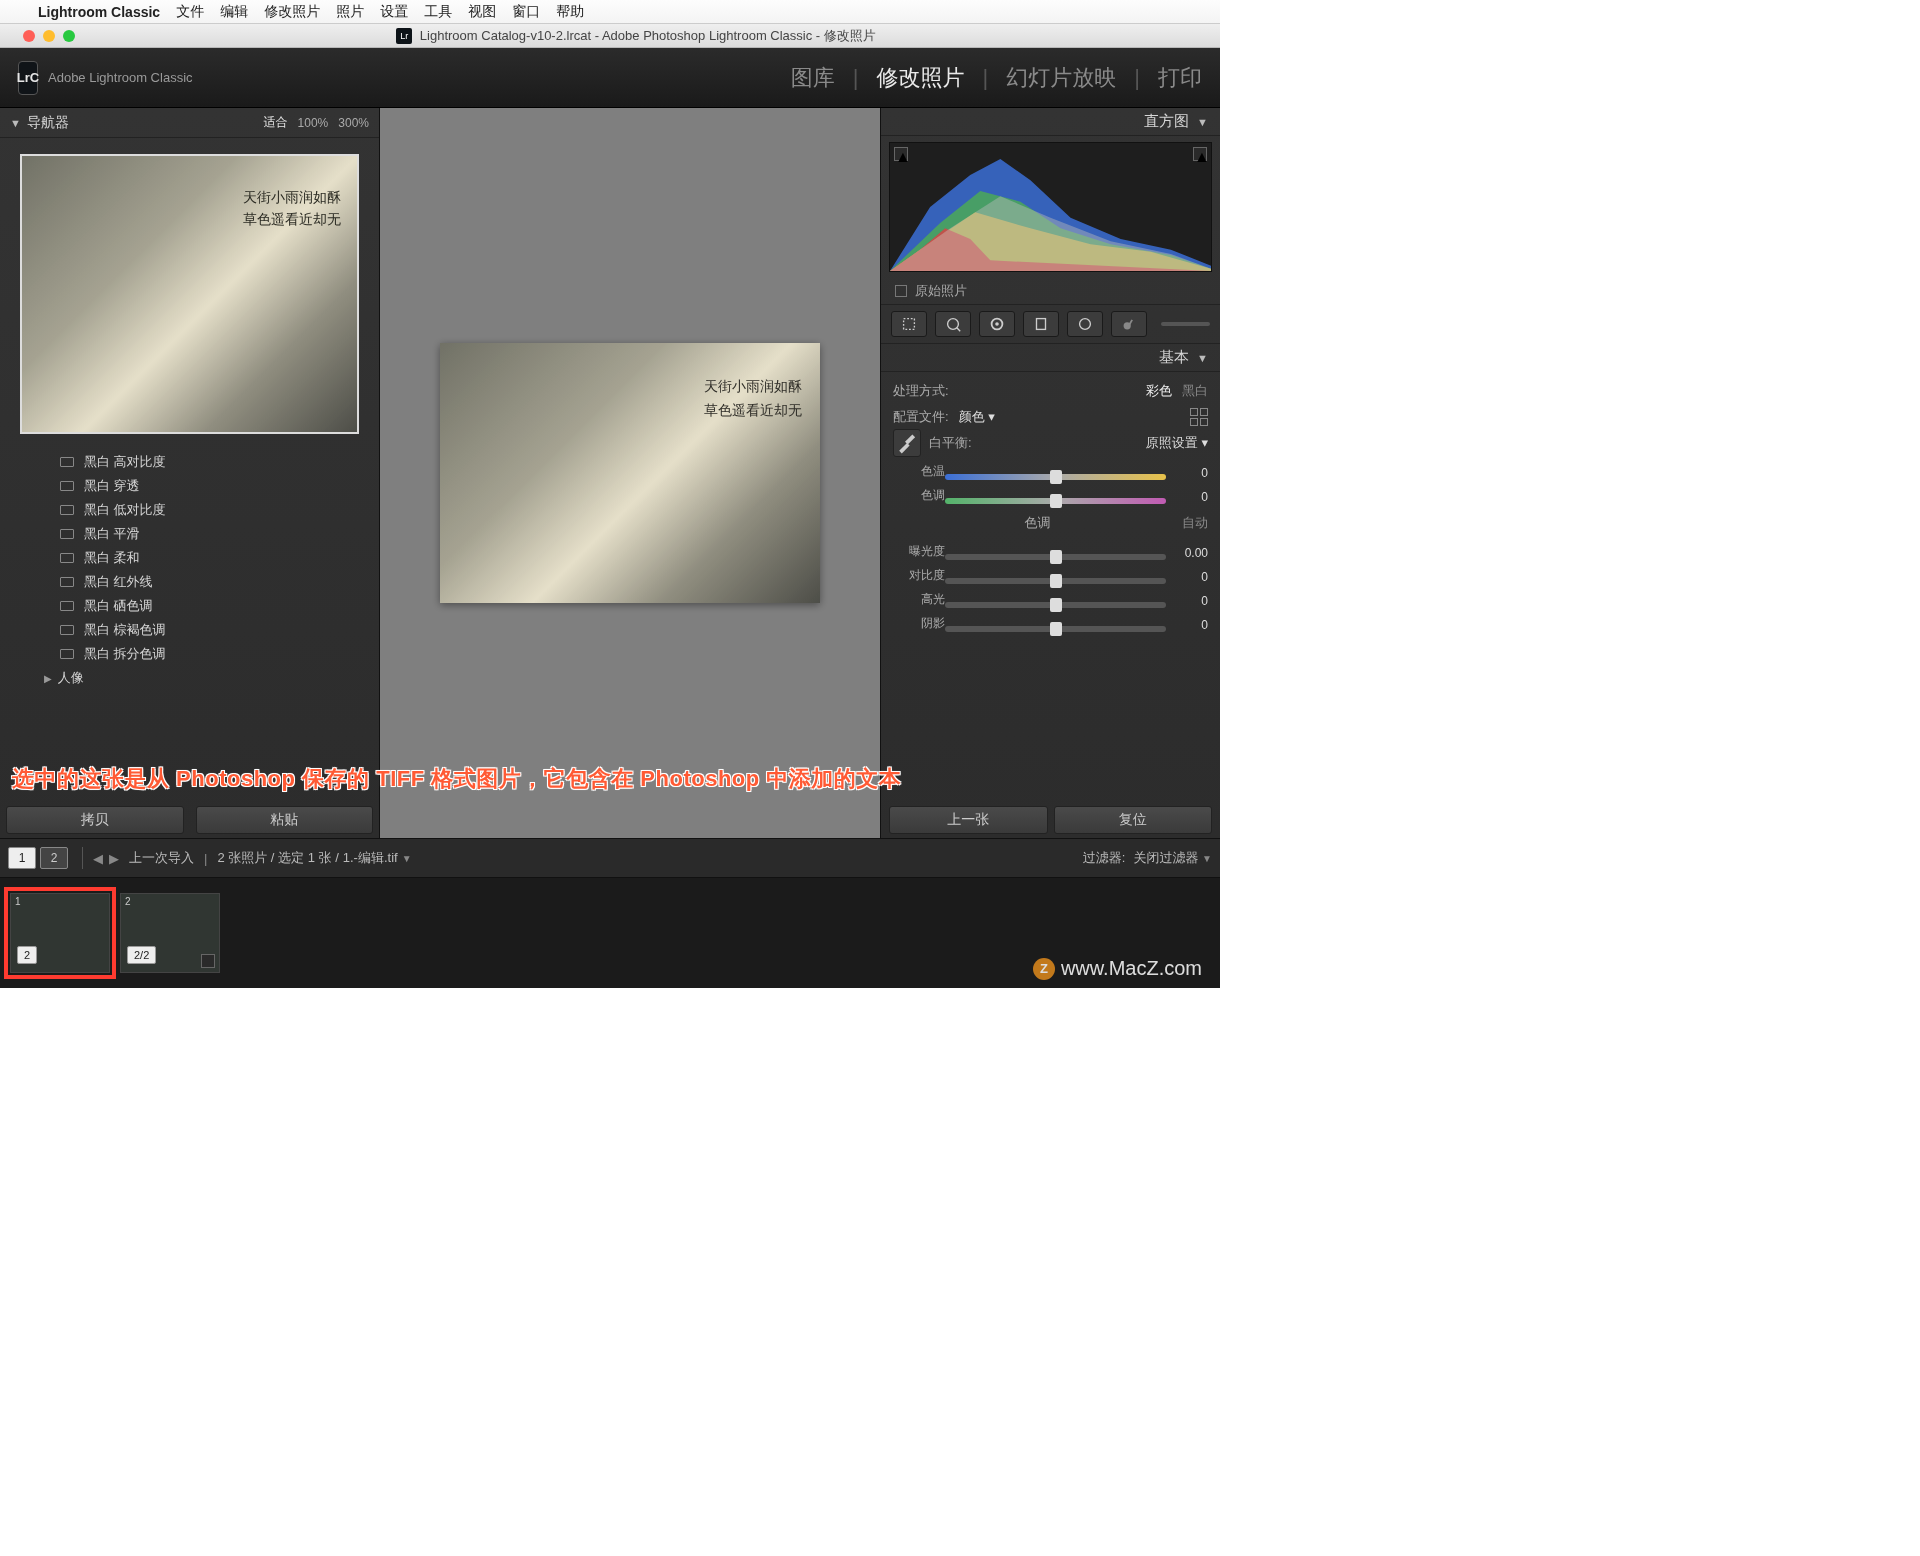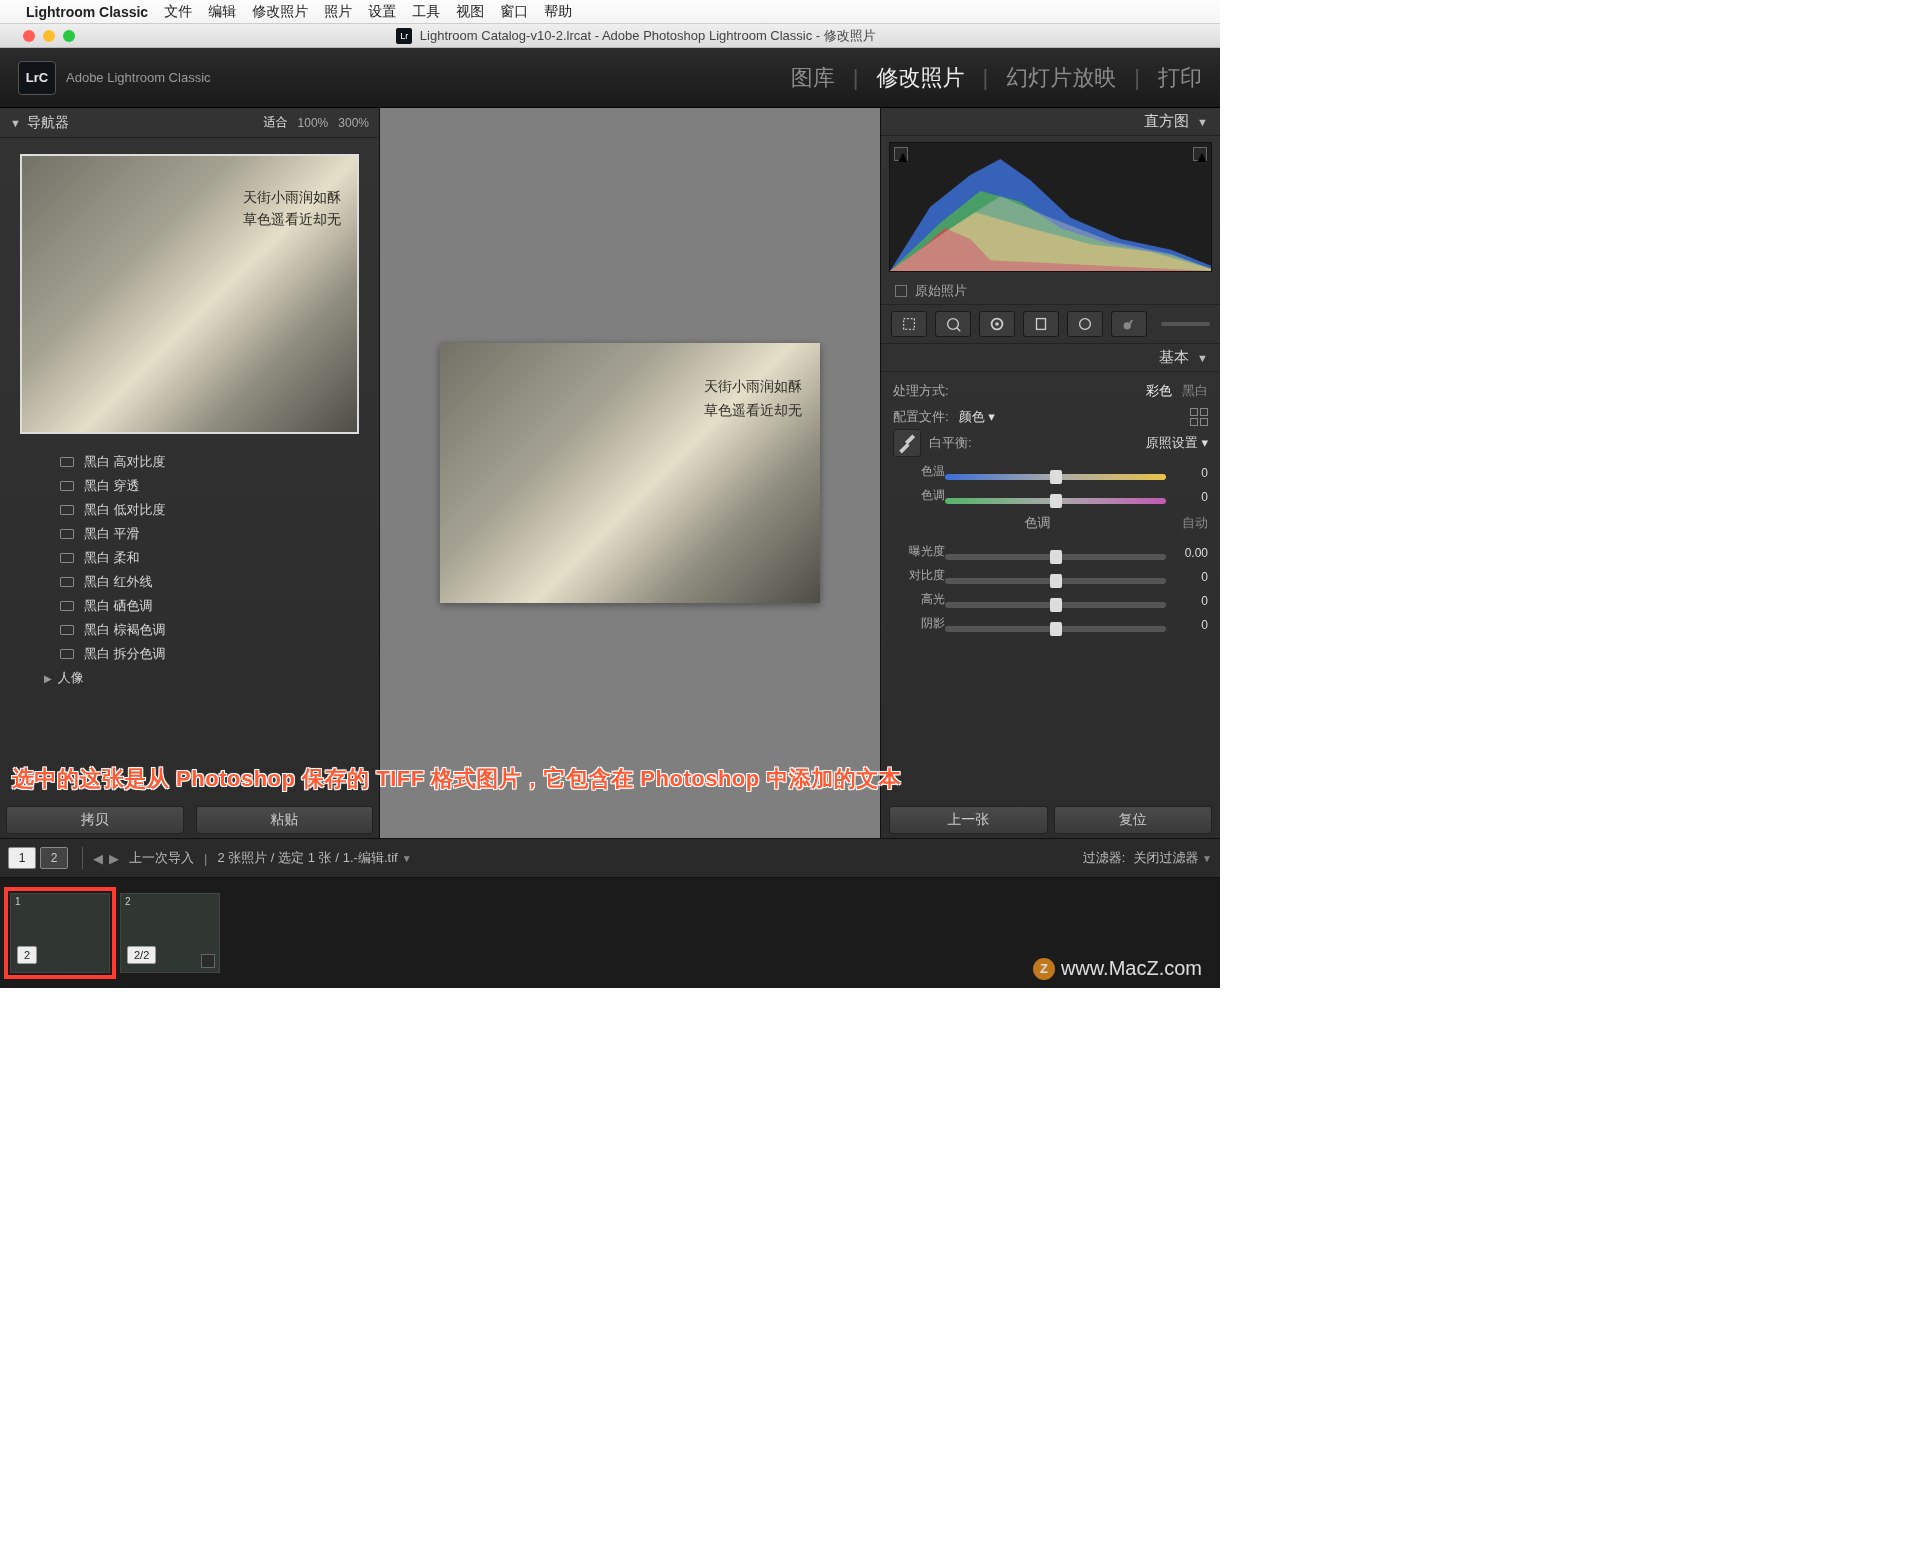--- a/index.html
+++ b/index.html
@@ -1,34 +1,34 @@
 <!DOCTYPE html>
 <html><head>
 <meta charset="utf-8">
 <style>
 * { margin: 0; padding: 0; box-sizing: border-box; font-family: -apple-system, "Helvetica Neue", Arial, sans-serif; }
 body { background: #fff; width: 1220px; height: 988px; overflow: hidden; position: relative; }
 
 
-.mac-menubar { height: 24px; background: linear-gradient(#fdfdfd,#f4f4f4); display: flex; align-items: center; padding: 0 12px; font-size: 14px; color: #222; border-bottom: 1px solid #ccc; }
+.mac-menubar { height: 24px; background: linear-gradient(#fdfdfd,#f4f4f4); display: flex; align-items: center; padding: 0 24px; font-size: 14px; color: #222; border-bottom: 1px solid #ccc; }
 .mac-menubar .apple { font-size: 16px; margin-right: 14px; }
 .mac-menubar .appname { font-weight: 700; margin-right: 16px; }
 .mac-menubar .m { margin-right: 16px; cursor: default; }
 
 
 .titlebar { height: 24px; background: linear-gradient(#efefef,#dcdcdc); display: flex; align-items: center; padding: 0 23px; font-size: 13px; color: #444; border-bottom: 1px solid #b8b8b8; }
 .traffic { display: flex; gap: 8px; }
 .traffic span { width: 12px; height: 12px; border-radius: 50%; display: inline-block; }
 .traffic .r { background: #ff5f57; } .traffic .y { background: #ffbd2e; } .traffic .g { background: #28c940; }
 .titlebar .title { flex: 1; text-align: center; }
 .titlebar .lrc-ico { display:inline-block; width:16px; height:16px; background:#0d1318; color:#fff; font-size:9px; line-height:16px; text-align:center; border-radius:2px; margin-right:4px; vertical-align:middle;}
 
 
 .app-header { height: 60px; background: linear-gradient(#2b2b2b,#1a1a1a); display: flex; align-items: center; padding: 0 18px; border-bottom: 1px solid #000; }
-.app-header .logo { width:38px; height:34px; background:#101418; border:1px solid #555; border-radius:4px; color:#e6e6e6; font-size:13px; font-weight:700; display:flex; align-items:center; justify-content:center; }
+.app-header .logo { width:20px; height:34px; background:#101418; border:1px solid #555; border-radius:4px; color:#e6e6e6; font-size:13px; font-weight:700; display:flex; align-items:center; justify-content:center; }
 .app-header .brand { margin-left: 10px; color:#9a9a9a; font-size:13px; }
 .app-header .modules { margin-left: auto; display:flex; align-items:center; gap:18px; font-size:22px; }
 .app-header .mod { color:#8a8a8a; }
 .app-header .mod.active { color:#eaeaea; }
 .app-header .sep { color:#555; }
 
 .workspace { display:flex; height: calc(100% - 24px - 24px - 60px - 40px - 110px); background:#4a4a4a; }
 
 
 .left-panel { width: 380px; background: linear-gradient(#333,#2c2c2c); border-right:1px solid #111; display:flex; flex-direction:column; }

